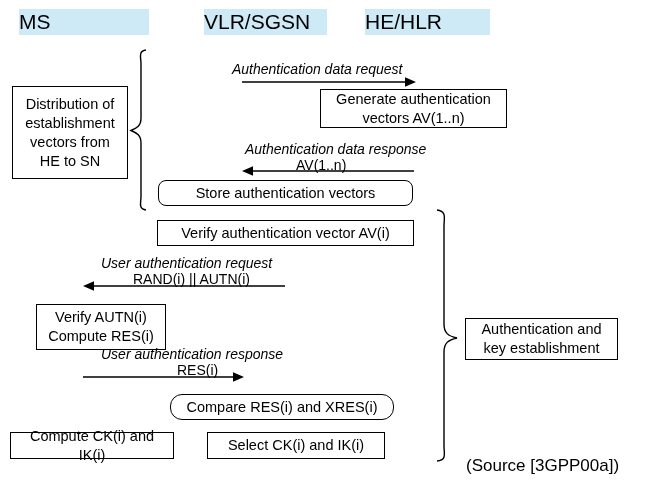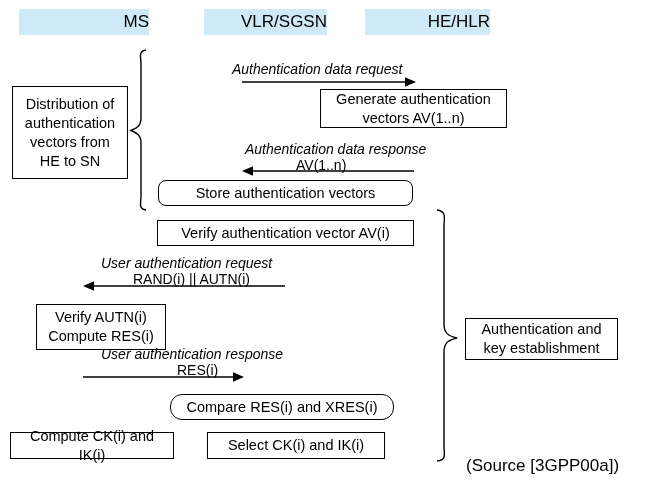--- a/index.html
+++ b/index.html
@@ -14,22 +14,22 @@
   #canvas {
     position: relative;
     width: 669px;
     height: 483px;
     background: #ffffff;
     overflow: hidden;
   }
   .lane-header {
     position: absolute;
     background: #cfeaf7;
-    text-align: right;
-    font-size: 17px;
+    text-align: left;
+    font-size: 21px;
     line-height: 26px;
     color: #000;
     white-space: nowrap;
   }
   .proc-box {
     position: absolute;
     border: 1px solid #000000;
     background: #ffffff;
     box-sizing: border-box;
     display: flex;
@@ -84,21 +84,21 @@
     <span>VLR/SGSN</span>
   </div>
 
   <div class="lane-header" style="left:365px; top:9px; width:125px; height:26px;">
     <span>HE/HLR</span>
   </div>
 
   <div class="proc-box" style="left:12px; top:86px; width:116px; height:93px; font-size:14.5px;">
     <div class="lines">
       <div>Distribution of</div>
-      <div>authentication</div>
+      <div>establishment</div>
       <div>vectors from</div>
       <div>HE to SN</div>
     </div>
   </div>
 
   <svg class="brace-svg" style="left:128px; top:48px;" width="24" height="165" viewBox="0 0 24 165">
     <path d="M 18 2 C 10 3 13 9 13 16 L 13 70 C 13 78 9 80 3 82.5 C 9 85 13 87 13 95 L 13 148 C 13 155 10 161 18 162" fill="none" stroke="#000000" stroke-width="1.4"></path>
   </svg>
 
   <div class="msg-label ital" style="left:232px; top:60px;">

